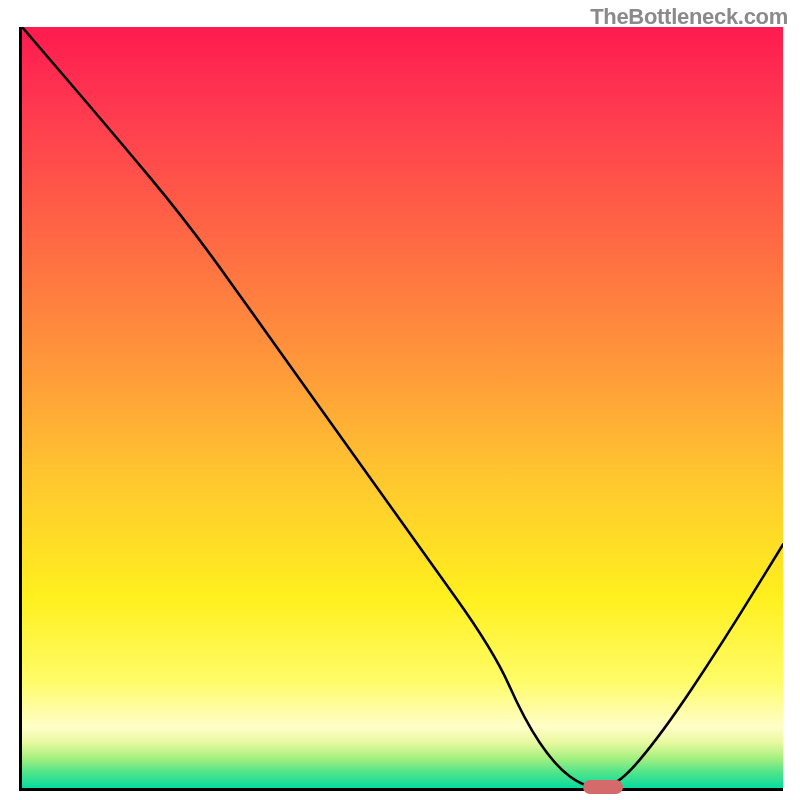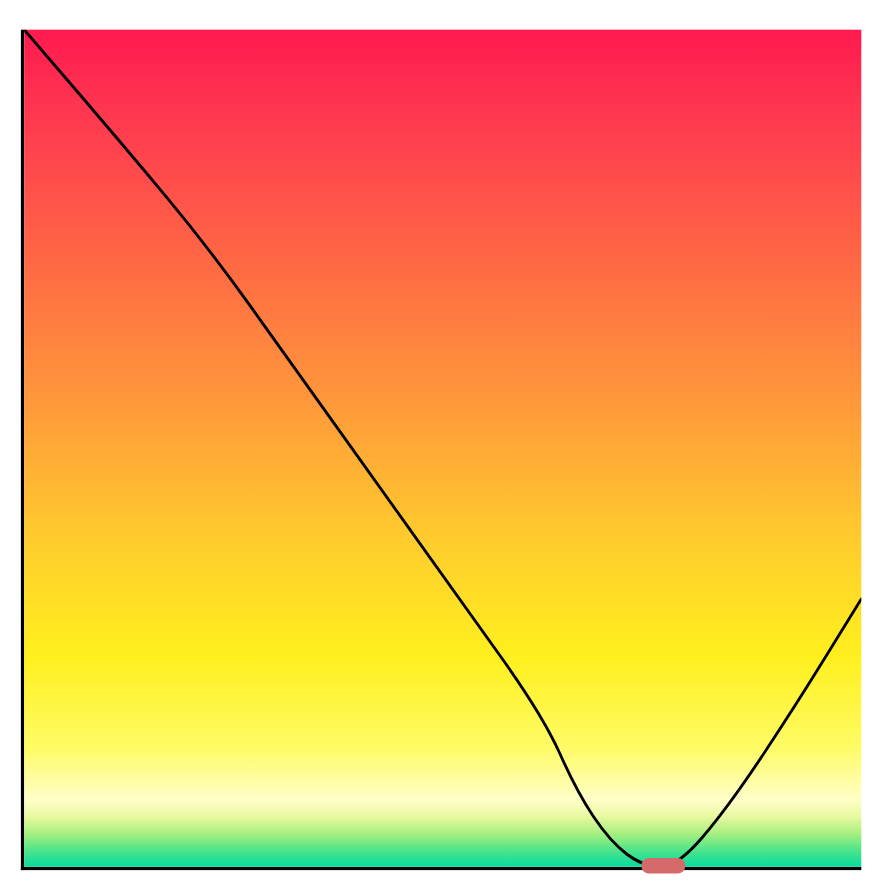--- a/index.html
+++ b/index.html
@@ -69,20 +69,21 @@
     width: 100%;
     height: 100%;
     display: block;
   }
 </style>
 </head>
 <body>
 
 <div class="stage">
 
+  <div class="attribution">TheBottleneck.com</div>
 
   <div class="plot-area">
     <div class="gradient-bg"></div>
 
     <svg class="curve" viewBox="0 0 764 764" preserveAspectRatio="none">
       <path id="curve-path" d="M 0 0 Q 0 0 45.839999999999996 53.48000000000002 Q 91.67999999999999 106.96000000000004 129.88 152.8 Q 168.08 198.64 206.28000000000003 252.12 Q 244.48000000000002 305.6 282.68 359.08000000000004 Q 320.88 412.56 359.08000000000004 466.03999999999996 Q 397.28000000000003 519.52 435.48 573 Q 473.68 626.48 488.96000000000004 660.86 Q 504.24 695.24 519.52 718.1600000000001 Q 534.8 741.08 550.0799999999999 752.54 Q 565.36 764 580.6400000000001 764 Q 595.9200000000001 764 618.84 737.26 Q 641.76 710.52 672.3199999999999 664.6800000000001 Q 702.88 618.84 733.44 569.1800000000001 T 764 519.52" fill="none" stroke="#000" stroke-width="2.6" stroke-linejoin="round" stroke-linecap="round"></path>
     </svg>
 
     <div class="marker" id="opt-marker" style="left: 580.64px; top: 760px;"></div>
   </div>

